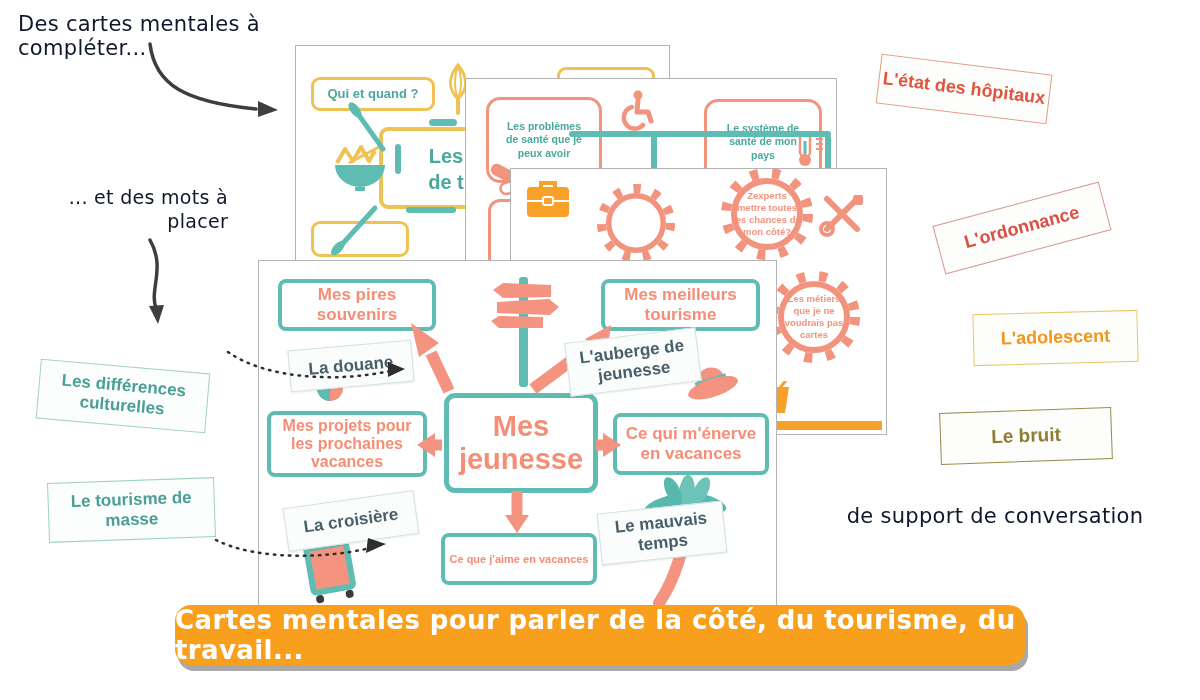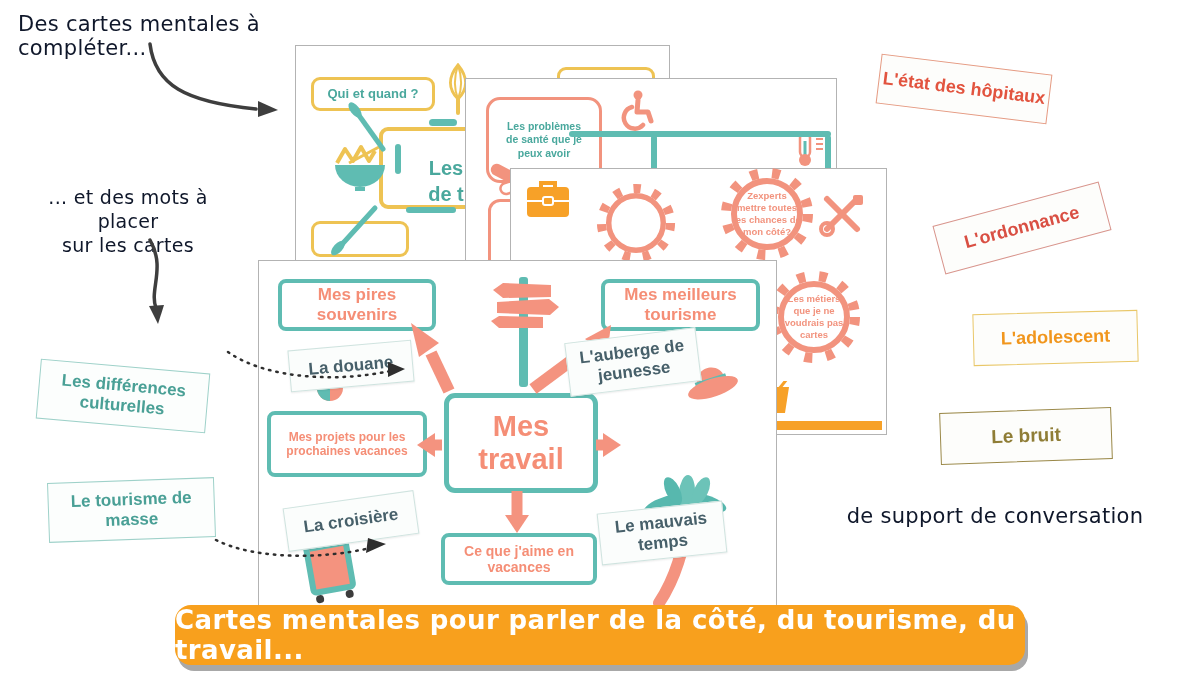--- a/index.html
+++ b/index.html
@@ -3,37 +3,37 @@
 <meta charset="utf-8">
 <style>
   html,body{margin:0;padding:0;background:#fff;}
   .canvas{position:relative;width:1200px;height:700px;background:#ffffff;overflow:hidden;
           font-family:"Liberation Sans",sans-serif;}
 
   
   .annot{position:absolute;color:#0f172a;font-family:"DejaVu Sans",sans-serif;
          font-weight:500;letter-spacing:.3px;z-index:5;}
   .annot-tl{left:18px;top:12px;width:310px;font-size:21px;}
-  .annot-left{left:28px;top:186px;width:200px;font-size:19px;text-align:center;line-height:1.25;}
+  .annot-left{left:28px;top:186px;width:200px;font-size:19px;text-align:right;line-height:1.25;}
   .annot-right{left:840px;top:502px;width:310px;font-size:21px;text-align:center;line-height:1.35;}
 
   
   .card{position:absolute;background:#fff;border:1px solid #b3b3b3;}
   .card-a{left:295px;top:45px;width:373px;height:515px;z-index:10;}
   .card-b{left:465px;top:78px;width:370px;height:340px;z-index:20;}
   .card-c{left:510px;top:168px;width:375px;height:265px;z-index:30;}
   .card-d{left:258px;top:228px;width:517px;height:364px;z-index:40;margin-top:32px;}
   .abs{position:absolute;}
 
   
   .ybox{position:absolute;border:3px solid #eec353;border-radius:9px;background:#fff;
         color:#4aa89d;font-weight:bold;text-align:center;}
   .a-who{left:15px;top:31px;width:118px;height:28px;font-size:13px;line-height:28px;}
   .a-center{left:83px;top:81px;width:164px;height:74px;border-width:4px;border-radius:9px;}
-  .a-center-text{position:absolute;left:28px;top:24px;width:70px;text-align:center;
+  .a-center-text{position:absolute;left:28px;top:12px;width:70px;text-align:center;
                  color:#4aa89d;font-weight:bold;font-size:20px;line-height:1.3;}
   .a-topright{left:261px;top:21px;width:92px;height:26px;font-size:11px;padding-top:10px;}
   .a-bottom{left:15px;top:175px;width:92px;height:30px;}
 
   
   .cbox{position:absolute;border:3px solid #f2937e;border-radius:14px;background:#fff;
         color:#49a89d;font-weight:bold;font-size:10.5px;line-height:1.3;text-align:center;
         display:flex;align-items:center;justify-content:center;padding:16px;}
   .b-left{left:20px;top:18px;width:78px;height:48px;}
   .b-right{left:238px;top:20px;width:80px;height:48px;}
@@ -44,23 +44,23 @@
   .gear-text{position:absolute;color:#f2937e;font-weight:bold;font-size:9.5px;line-height:1.25;
              text-align:center;width:92px;}
   .gear-text span{display:block;}
 
   
   .tbox{position:absolute;border:4px solid #5fbcb2;border-radius:8px;background:#fff;
         color:#f58e76;font-weight:bold;text-align:center;display:flex;align-items:center;
         justify-content:center;padding:2px;z-index:3;}
   .d-pires{left:19px;top:18px;width:146px;height:40px;font-size:17px;}
   .d-meilleurs{left:342px;top:18px;width:147px;height:40px;font-size:17px;}
-  .d-projets{left:8px;top:150px;width:148px;height:54px;font-size:12px;}
+  .d-projets{left:8px;top:150px;width:148px;height:54px;font-size:16px;}
   .d-enerve{left:354px;top:152px;width:144px;height:50px;font-size:17px;}
-  .d-aime{left:182px;top:272px;width:144px;height:40px;font-size:14px;}
+  .d-aime{left:182px;top:272px;width:144px;height:40px;font-size:11px;}
   .d-center{left:185px;top:132px;width:140px;height:86px;border-width:5px;border-radius:11px;
             font-size:29px;line-height:1.15;}
   .sticker{position:absolute;background:#fbfdfc;border:1px solid #cfe3df;color:#47606a;
            font-weight:bold;font-size:17px;line-height:1.2;text-align:center;
            display:flex;align-items:center;justify-content:center;z-index:6;
            box-shadow:0 1px 2px rgba(0,0,0,.08);}
   .d-douane{left:30px;top:84px;width:122px;height:40px;transform:rotate(-5deg);}
   .d-auberge{left:308px;top:74px;width:130px;height:52px;transform:rotate(-7deg);}
   .d-croisiere{left:26px;top:238px;width:130px;height:42px;transform:rotate(-8deg);}
   .d-mauvais{left:340px;top:246px;width:124px;height:50px;transform:rotate(-6deg);}
@@ -100,21 +100,20 @@
   .carr{position:absolute;left:0;top:0;z-index:4;pointer-events:none;}
 </style>
 </head>
 <body>
 
 <div class="canvas">
 
   <div class="annot annot-tl">Des cartes mentales à compléter...</div>
   <div class="annot annot-left">
     <div>... et des mots à placer</div>
-    <div>sur les cartes</div>
   </div>
   <div class="annot annot-right">
     <div>de support de conversation</div>
   </div>
 
   <div class="card card-a">
     <svg class="carr" width="373" height="515">
       <line x1="57" y1="61" x2="87" y2="103" stroke="#5fbcb2" stroke-width="5" stroke-linecap="round"></line>
       <ellipse cx="59" cy="64" rx="9" ry="4.5" fill="#5fbcb2" transform="rotate(52 59 64)"></ellipse>
       <rect x="133" y="73" width="28" height="7" rx="3.5" fill="#5fbcb2"></rect>
@@ -145,20 +144,21 @@
     </svg>
   </div>
 
   <div class="card card-b">
     <svg class="carr" width="370" height="340">
       <rect x="103" y="52" width="262" height="6" rx="3" fill="#5fbcb2"></rect>
       <rect x="185" y="56" width="6" height="36" rx="3" fill="#5fbcb2"></rect>
       <rect x="359" y="56" width="6" height="36" rx="3" fill="#5fbcb2"></rect>
     </svg>
     <div class="cbox b-left">Les problèmes de santé que je peux avoir</div>
+    <div class="cbox b-right">Le système de santé de mon pays</div>
     <div class="cbox b-partial"></div>
     <svg class="abs" style="left:150px;top:10px;" width="40" height="42" viewBox="0 0 40 42">
       <circle cx="22" cy="6" r="4.5" fill="#f2937e"></circle>
       <path d="M22 11 L21 23 L32 23 L35 32" stroke="#f2937e" stroke-width="5" fill="none" stroke-linecap="round" stroke-linejoin="round"></path>
       <path d="M27 36 A11 11 0 1 1 16 18" stroke="#f2937e" stroke-width="4.5" fill="none" stroke-linecap="round"></path>
     </svg>
     <svg class="abs" style="left:330px;top:52px;" width="30" height="38" viewBox="0 0 30 38">
       <rect x="4" y="2" width="10" height="24" rx="5" fill="none" stroke="#f2937e" stroke-width="2.5"></rect>
       <line x1="9" y1="10" x2="9" y2="24" stroke="#5fbcb2" stroke-width="3"></line>
       <circle cx="9" cy="29" r="6" fill="#f2937e"></circle>
@@ -237,22 +237,23 @@
       <polygon points="158,184 176,172 176,196" fill="#f4937f"></polygon>
       <line x1="337" y1="184" x2="346" y2="184" stroke="#f4937f" stroke-width="11"></line>
       <polygon points="362,184 344,172 344,196" fill="#f4937f"></polygon>
       <line x1="258" y1="230" x2="258" y2="256" stroke="#f4937f" stroke-width="11"></line>
       <polygon points="258,272 246,254 270,254" fill="#f4937f"></polygon>
     </svg>
 
     <div class="tbox d-pires">Mes pires souvenirs</div>
     <div class="tbox d-meilleurs">Mes meilleurs tourisme</div>
     <div class="tbox d-projets">Mes projets pour les prochaines vacances</div>
+    <div class="tbox d-enerve">Ce qui m'énerve en vacances</div>
     <div class="tbox d-aime">Ce que j'aime en vacances</div>
-    <div class="tbox d-center">Mes travail</div>
+    <div class="tbox d-center">Mes jeunesse</div>
 
     <svg class="abs" style="left:56px;top:112px;" width="30" height="30" viewBox="0 0 30 30">
       <circle cx="15" cy="15" r="13" fill="#f4937f"></circle>
       <path d="M15 2 A13 13 0 0 0 15 28 Z" fill="#5fbcb2"></path>
     </svg>
     <svg class="abs" style="left:420px;top:90px;" width="64" height="62" viewBox="0 0 64 62" transform="rotate(-8)">
       <g transform="rotate(-10 32 30)">
         <path d="M18 30 C18 12 46 12 46 30 Z" fill="#f4937f"></path>
         <rect x="16" y="27" width="32" height="7" fill="#5fbcb2"></rect>
         <ellipse cx="32" cy="37" rx="26" ry="9" fill="#f4937f"></ellipse>

